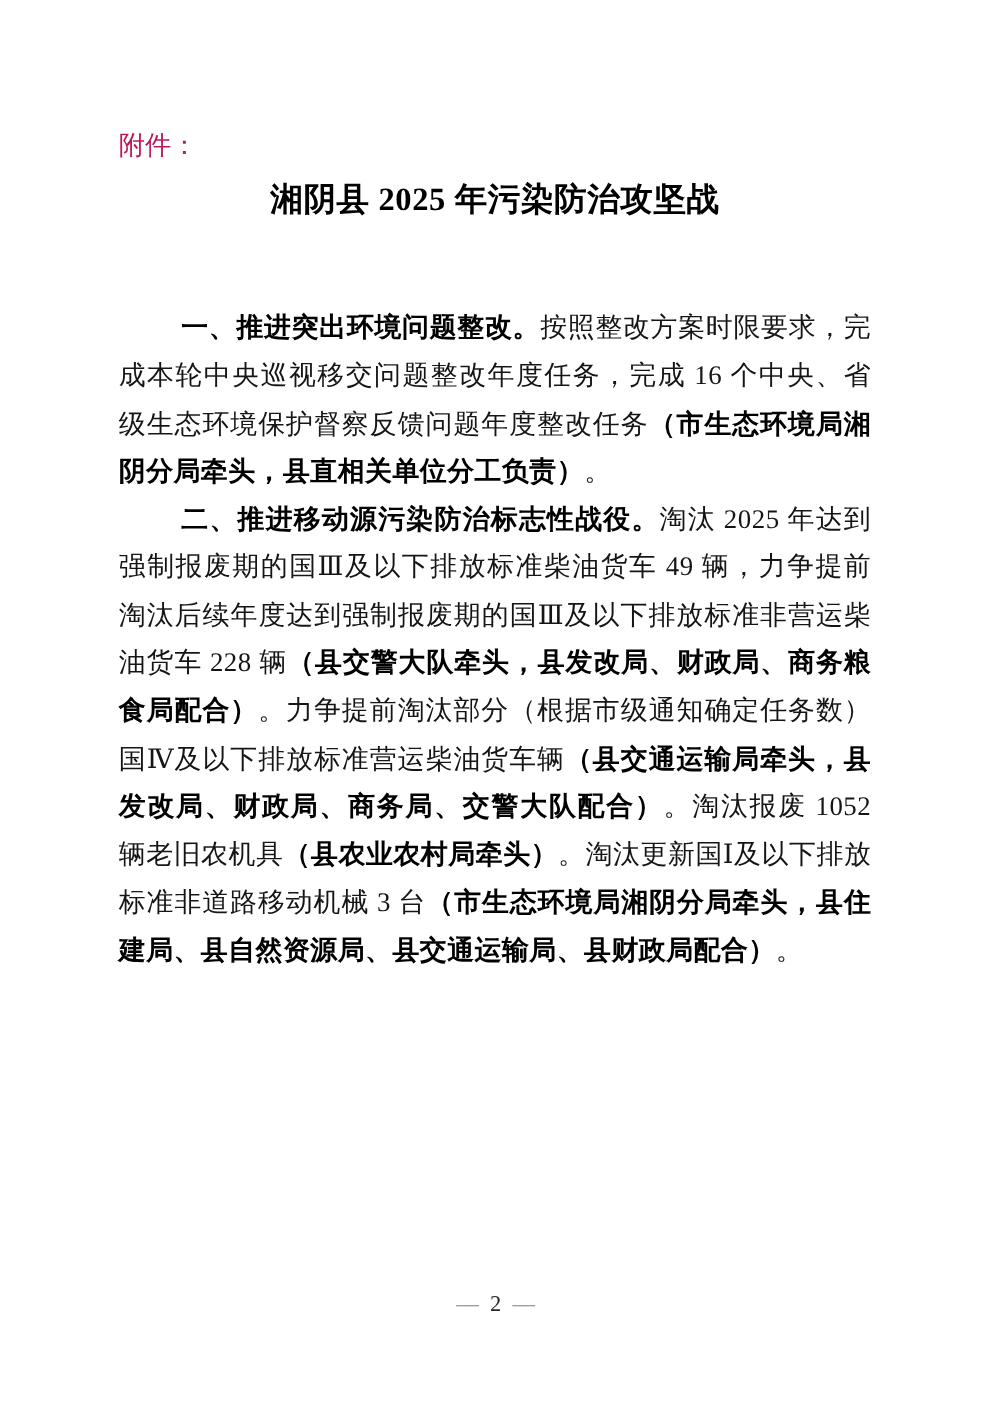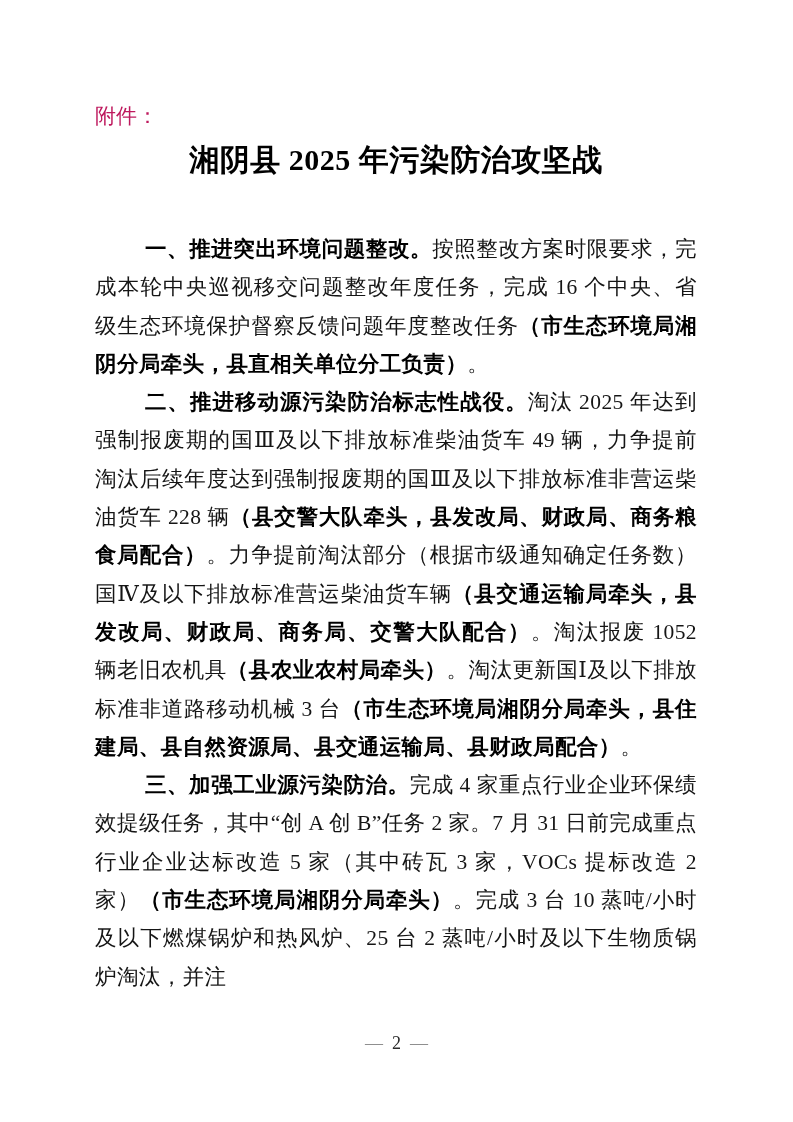--- a/index.html
+++ b/index.html
@@ -24,27 +24,27 @@
   }
   .attachment{
     font-size:21px;
     line-height:28px;
     color:#be185d;
   }
   .doc-title{
     margin-top:10px;
     text-align:center;
     font-weight:700;
-    font-size:30px;
+    font-size:26px;
     line-height:39px;
     color:#000000;
     letter-spacing:0.5px;
   }
   .body-block{
-    margin-top:51px;
+    margin-top:64px;
   }
   .para{
     margin:0;
     font-size:21.5px;
     line-height:38.3px;
     text-align:justify;
     text-indent:50px;
     letter-spacing:0.4px;
     color:#151515;
     word-break:break-all;
@@ -79,20 +79,19 @@
   <div class="content">
     <div class="attachment">附件：</div>
 
     <div class="doc-title">
       <div>湘阴县 2025 年污染防治攻坚战</div>
     </div>
 
     <div class="body-block">
         <p class="para"><span class="run-bold">一、推进突出环境问题整改。</span><span class="run">按照整改方案时限要求，完成本轮中央巡视移交问题整改年度任务，完成 16 个中央、省级生态环境保护督察反馈问题年度整改任务</span><span class="run-bold">（市生态环境局湘阴分局牵头，县直相关单位分工负责）</span><span class="run">。</span></p>
         <p class="para"><span class="run-bold">二、推进移动源污染防治标志性战役。</span><span class="run">淘汰 2025 年达到强制报废期的国Ⅲ及以下排放标准柴油货车 49 辆，力争提前淘汰后续年度达到强制报废期的国Ⅲ及以下排放标准非营运柴油货车 228 辆</span><span class="run-bold">（县交警大队牵头，县发改局、财政局、商务粮食局配合）</span><span class="run">。力争提前淘汰部分（根据市级通知确定任务数）国Ⅳ及以下排放标准营运柴油货车辆</span><span class="run-bold">（县交通运输局牵头，县发改局、财政局、商务局、交警大队配合）</span><span class="run">。淘汰报废 1052 辆老旧农机具</span><span class="run-bold">（县农业农村局牵头）</span><span class="run">。淘汰更新国Ⅰ及以下排放标准非道路移动机械 3 台</span><span class="run-bold">（市生态环境局湘阴分局牵头，县住建局、县自然资源局、县交通运输局、县财政局配合）</span><span class="run">。</span></p>
-        <p class="para"><span class="run-bold">三、加强工业源污染防治。</span><span class="run">完成 4 家重点行业企业环保绩效提级任务，其中“创 A 创 B”任务 2 家。7 月 31 日前完成重点行业企业达标改造 5 家（其中砖瓦 3 家，VOCs 提标改造 2 家）</span><span class="run-bold">（市生态环境局湘阴分局牵头）</span><span class="run">。完成 3 台 10 蒸吨/小时及以下燃煤锅炉和热风炉、25 台 2 蒸吨/小时及以下生物质锅炉淘汰，并注</span></p>
       </div>
   </div>
 
   <div class="footer">
     <span class="dash">—</span><span class="num">2</span><span class="dash">—</span>
   </div>
 </div>
 
 </body></html>

